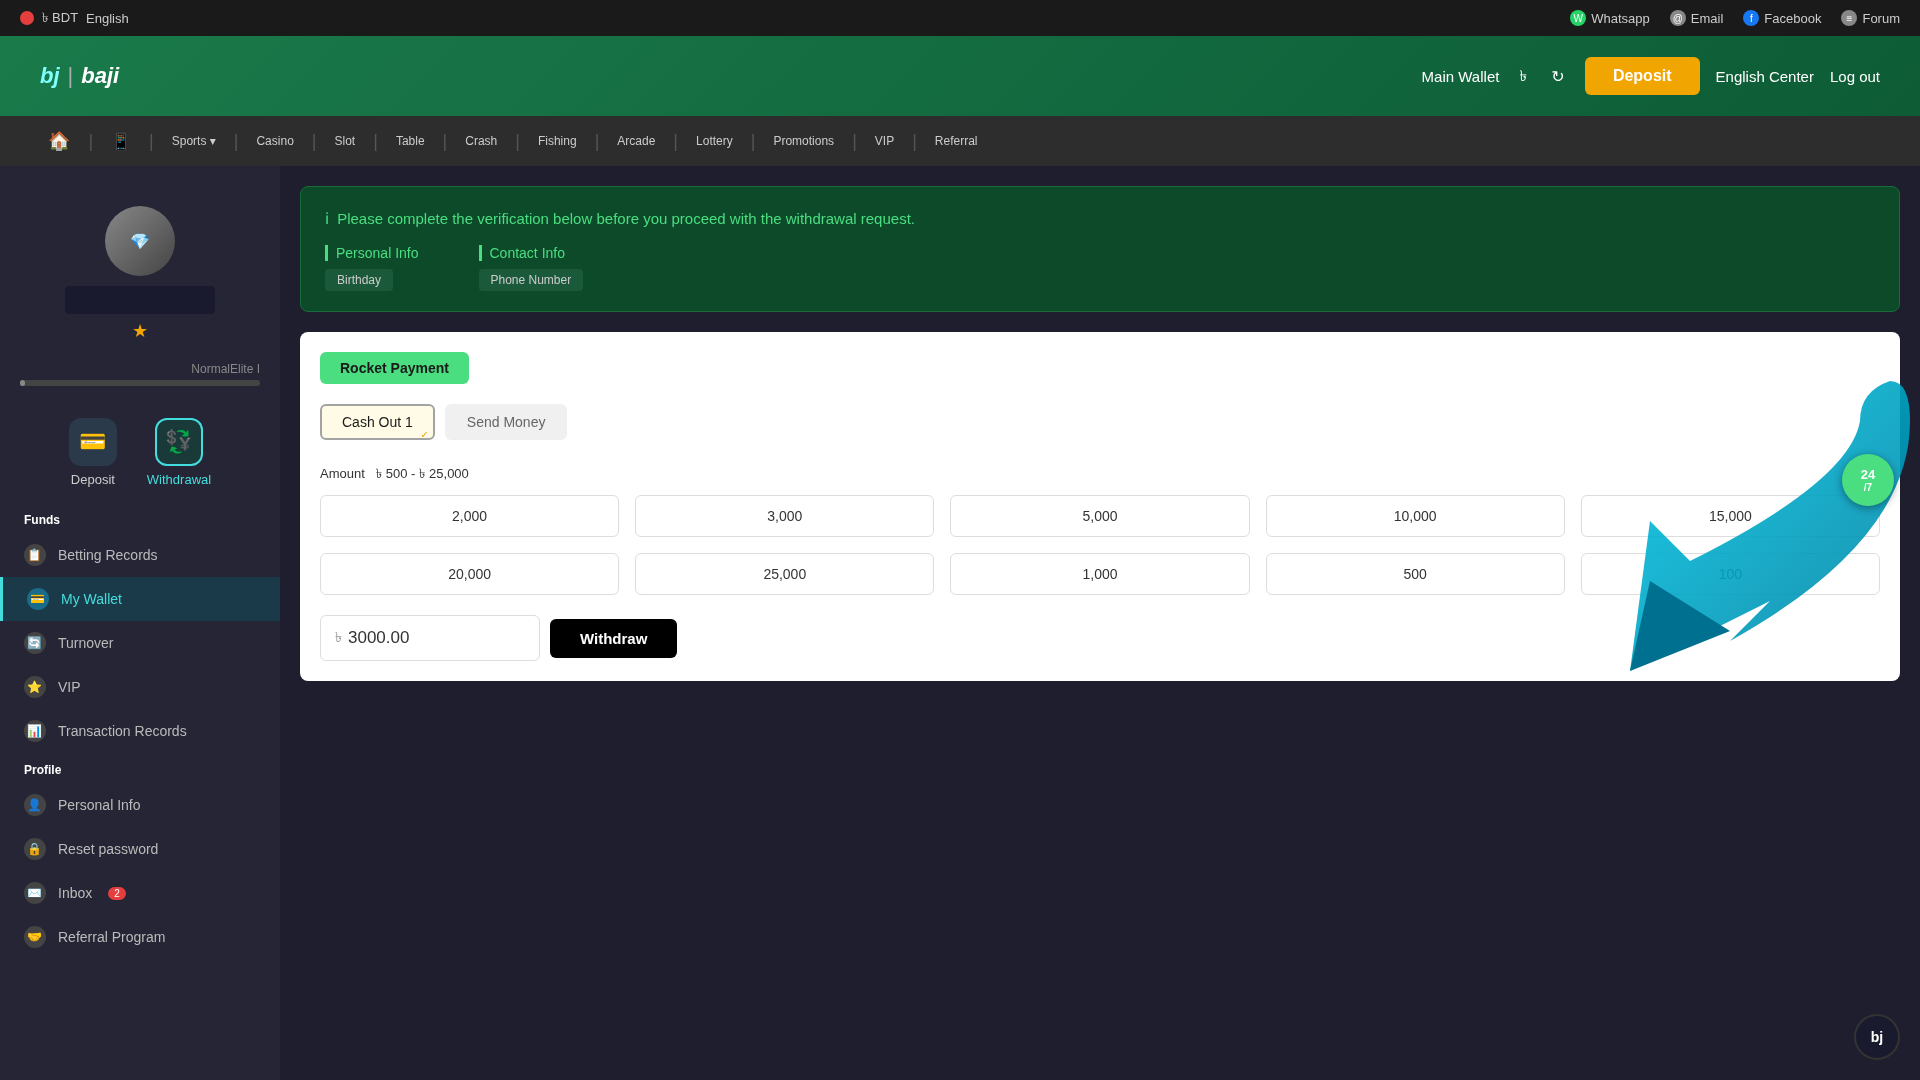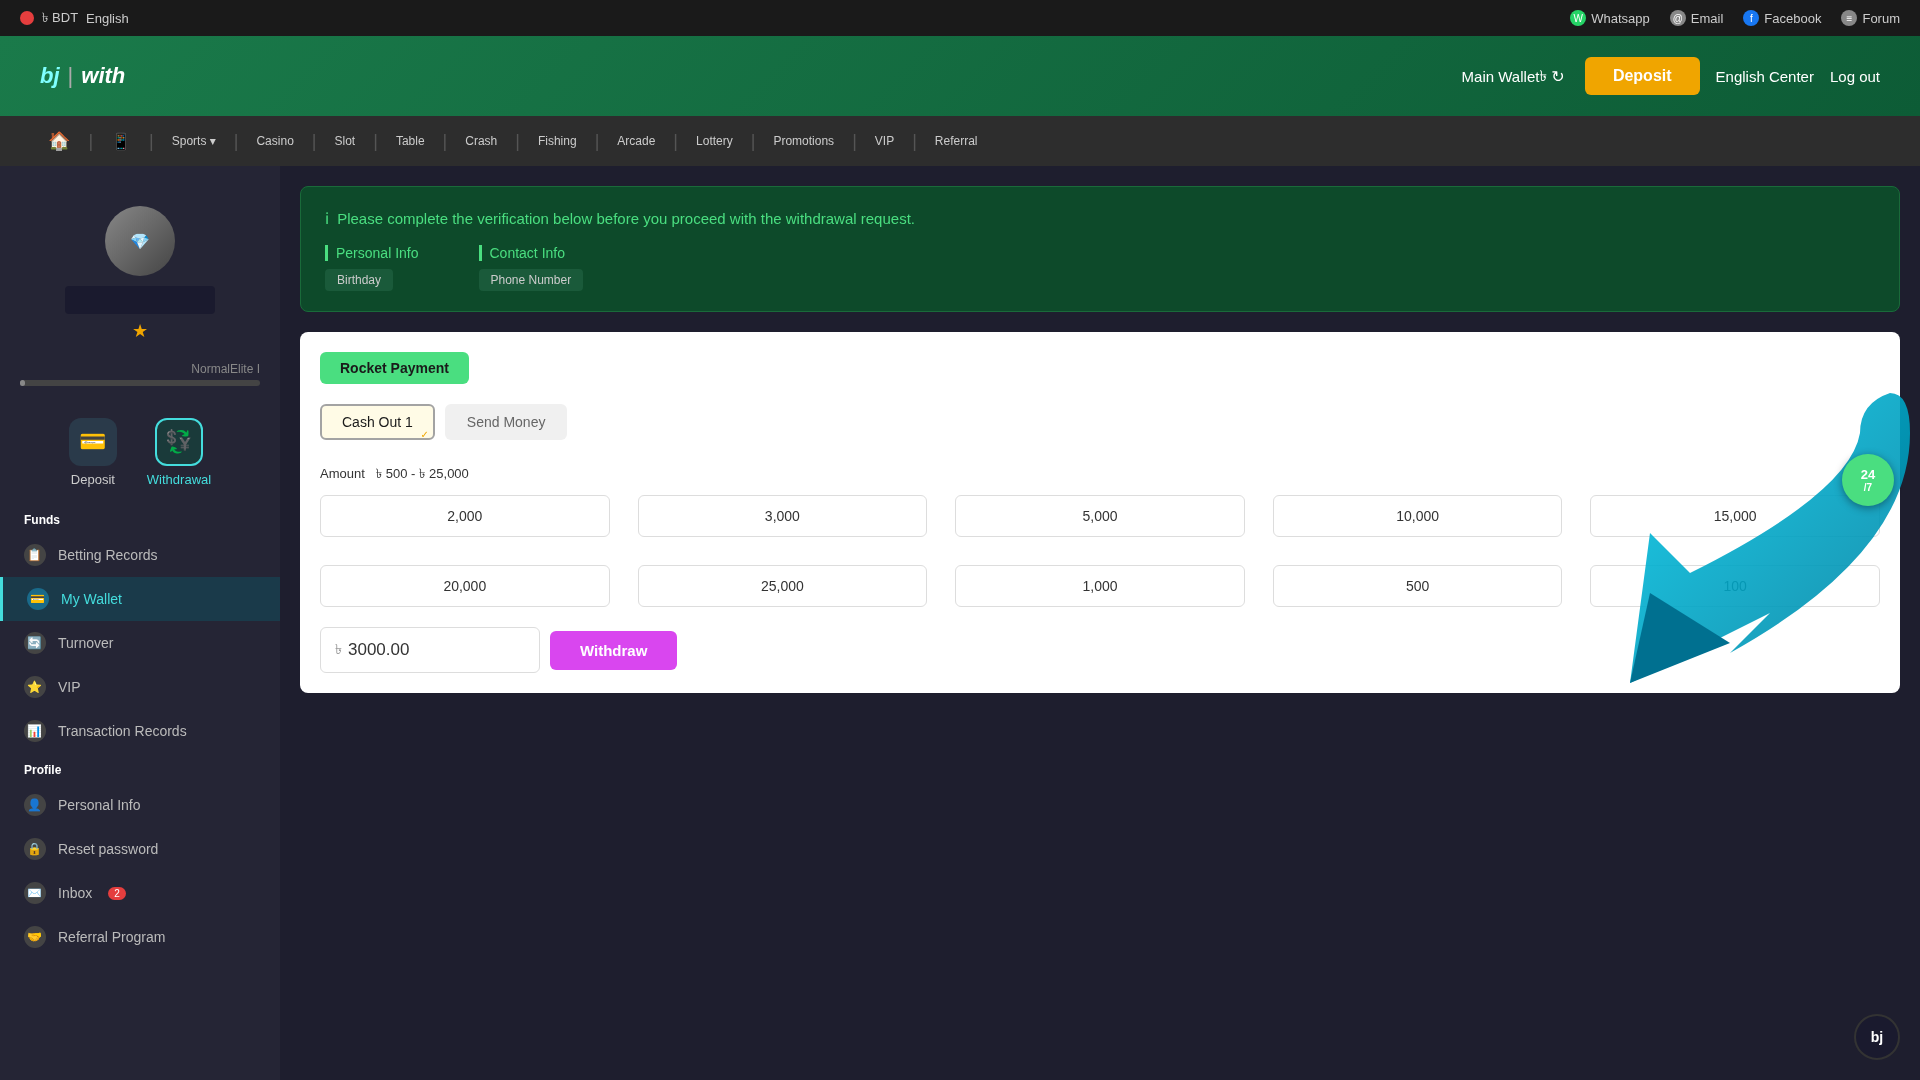--- a/index.html
+++ b/index.html
@@ -15,21 +15,21 @@
     .icon-circle { width: 16px; height: 16px; border-radius: 50%; display: inline-flex; align-items: center; justify-content: center; font-size: 10px; }
     .whatsapp-icon { background: #25d366; color: #fff; }
     .email-icon { background: #888; color: #fff; }
     .fb-icon { background: #1877f2; color: #fff; }
     .forum-icon { background: #888; color: #fff; }
 
     
     .header { background: linear-gradient(135deg, #1a7a4a, #0d5c36); display: flex; align-items: center; justify-content: space-between; padding: 0 40px; height: 80px; }
     .logo { display: flex; align-items: center; gap: 8px; }
     .header-right { display: flex; align-items: center; gap: 16px; }
-    .wallet-section { display: flex; align-items: center; gap: 0; color: #fff; font-size: 15px; }
+    .wallet-section { display: flex; align-items: center; gap: 20px; color: #fff; font-size: 15px; }
     .refresh-icon { width: 22px; height: 22px; color: #fff; display: inline-flex; align-items: center; justify-content: center; font-size: 16px; cursor: pointer; }
     .deposit-btn { background: #f0a500; color: #fff; border: none; padding: 10px 28px; border-radius: 6px; font-size: 16px; font-weight: bold; cursor: pointer; }
     .member-center-btn { color: #fff; font-size: 15px; cursor: pointer; }
     .logout-btn { color: #fff; font-size: 15px; cursor: pointer; }
 
     
     .nav { background: #2d2d2d; display: flex; align-items: center; padding: 0 30px; height: 50px; gap: 0; }
     .nav-item { color: #ccc; font-size: 12px; padding: 0 18px; cursor: pointer; display: flex; align-items: center; gap: 4px; white-space: nowrap; height: 100%; }
     .nav-divider { color: #555; font-size: 18px; }
     .nav-home { font-size: 18px; }
@@ -82,28 +82,28 @@
     
     .method-tabs { display: flex; gap: 10px; margin-bottom: 24px; }
     .method-tab { padding: 8px 20px; border-radius: 6px; font-size: 14px; cursor: pointer; border: 2px solid transparent; }
     .method-tab.active { border: 2px solid #a3a3a3; background: #fffbe6; color: #1a1a1a; position: relative; }
     .method-tab.active::after { content: '✓'; position: absolute; bottom: -2px; right: 4px; color: #f0a500; font-size: 10px; }
     .method-tab.inactive { background: #f0f0f0; color: #666; }
 
     
     .amount-label { color: #666; font-size: 13px; margin-bottom: 10px; }
     .amount-label span { color: #333; }
-    .amount-grid { display: grid; grid-template-columns: repeat(5, 1fr); gap: 28px; margin-bottom: 20px; }
+    .amount-grid { display: grid; grid-template-columns: repeat(5, 1fr); gap: 16px; margin-bottom: 20px; }
     .amount-btn { background: #fff; border: 1px solid #ddd; border-radius: 6px; padding: 12px 8px; text-align: center; font-size: 14px; color: #333; cursor: pointer; }
 
     
     .withdraw-row { display: flex; gap: 10px; align-items: center; margin-top: 20px; }
     .withdraw-input { display: flex; align-items: center; background: #fff; border: 1px solid #ddd; border-radius: 6px; padding: 10px 14px; gap: 6px; font-size: 14px; color: #333; width: 220px; }
     .withdraw-input .currency-sym { color: #999; }
-    .withdraw-btn { background: #d946ef; color: #fff; border: none; padding: 11px 30px; border-radius: 6px; font-size: 15px; font-weight: bold; cursor: pointer; }
+    .withdraw-btn { background: #000000; color: #fff; border: none; padding: 11px 30px; border-radius: 6px; font-size: 15px; font-weight: bold; cursor: pointer; }
 
     
     .support-btn { position: fixed; right: 20px; top: 50%; transform: translateY(-50%); background: #4ade80; color: #fff; width: 50px; height: 50px; border-radius: 50%; display: flex; align-items: center; justify-content: center; font-size: 12px; font-weight: bold; cursor: pointer; z-index: 100; }
 
     
     .bj-logo-fixed { position: fixed; right: 20px; bottom: 20px; background: #1a1a2e; color: #fff; width: 46px; height: 46px; border-radius: 50%; display: flex; align-items: center; justify-content: center; font-size: 14px; font-weight: bold; cursor: pointer; z-index: 100; border: 2px solid #333; }
 
     .payment-wrapper { position: relative; }
   </style>
 </head>
@@ -132,21 +132,21 @@
       <span class="icon-circle forum-icon">≡</span>
       <span>Forum</span>
     </a>
   </div>
 </div>
 
 <div class="header">
   <div class="logo">
     <span style="font-size:22px; color:#7fffff; font-weight:bold; font-style:italic;">bj</span>
     <span style="color:#aaa; font-size:22px;">|</span>
-    <span style="font-size:22px; color:#fff; font-weight:bold; font-style:italic;">with</span>
+    <span style="font-size:22px; color:#fff; font-weight:bold; font-style:italic;">baji</span>
   </div>
   <div class="header-right">
     <div class="wallet-section">
       <span>Main Wallet</span>
       <span>৳</span>
       <span class="refresh-icon">↻</span>
     </div>
     <button class="deposit-btn">Deposit</button>
     <span class="member-center-btn">English Center</span>
     <span class="logout-btn">Log out</span>

